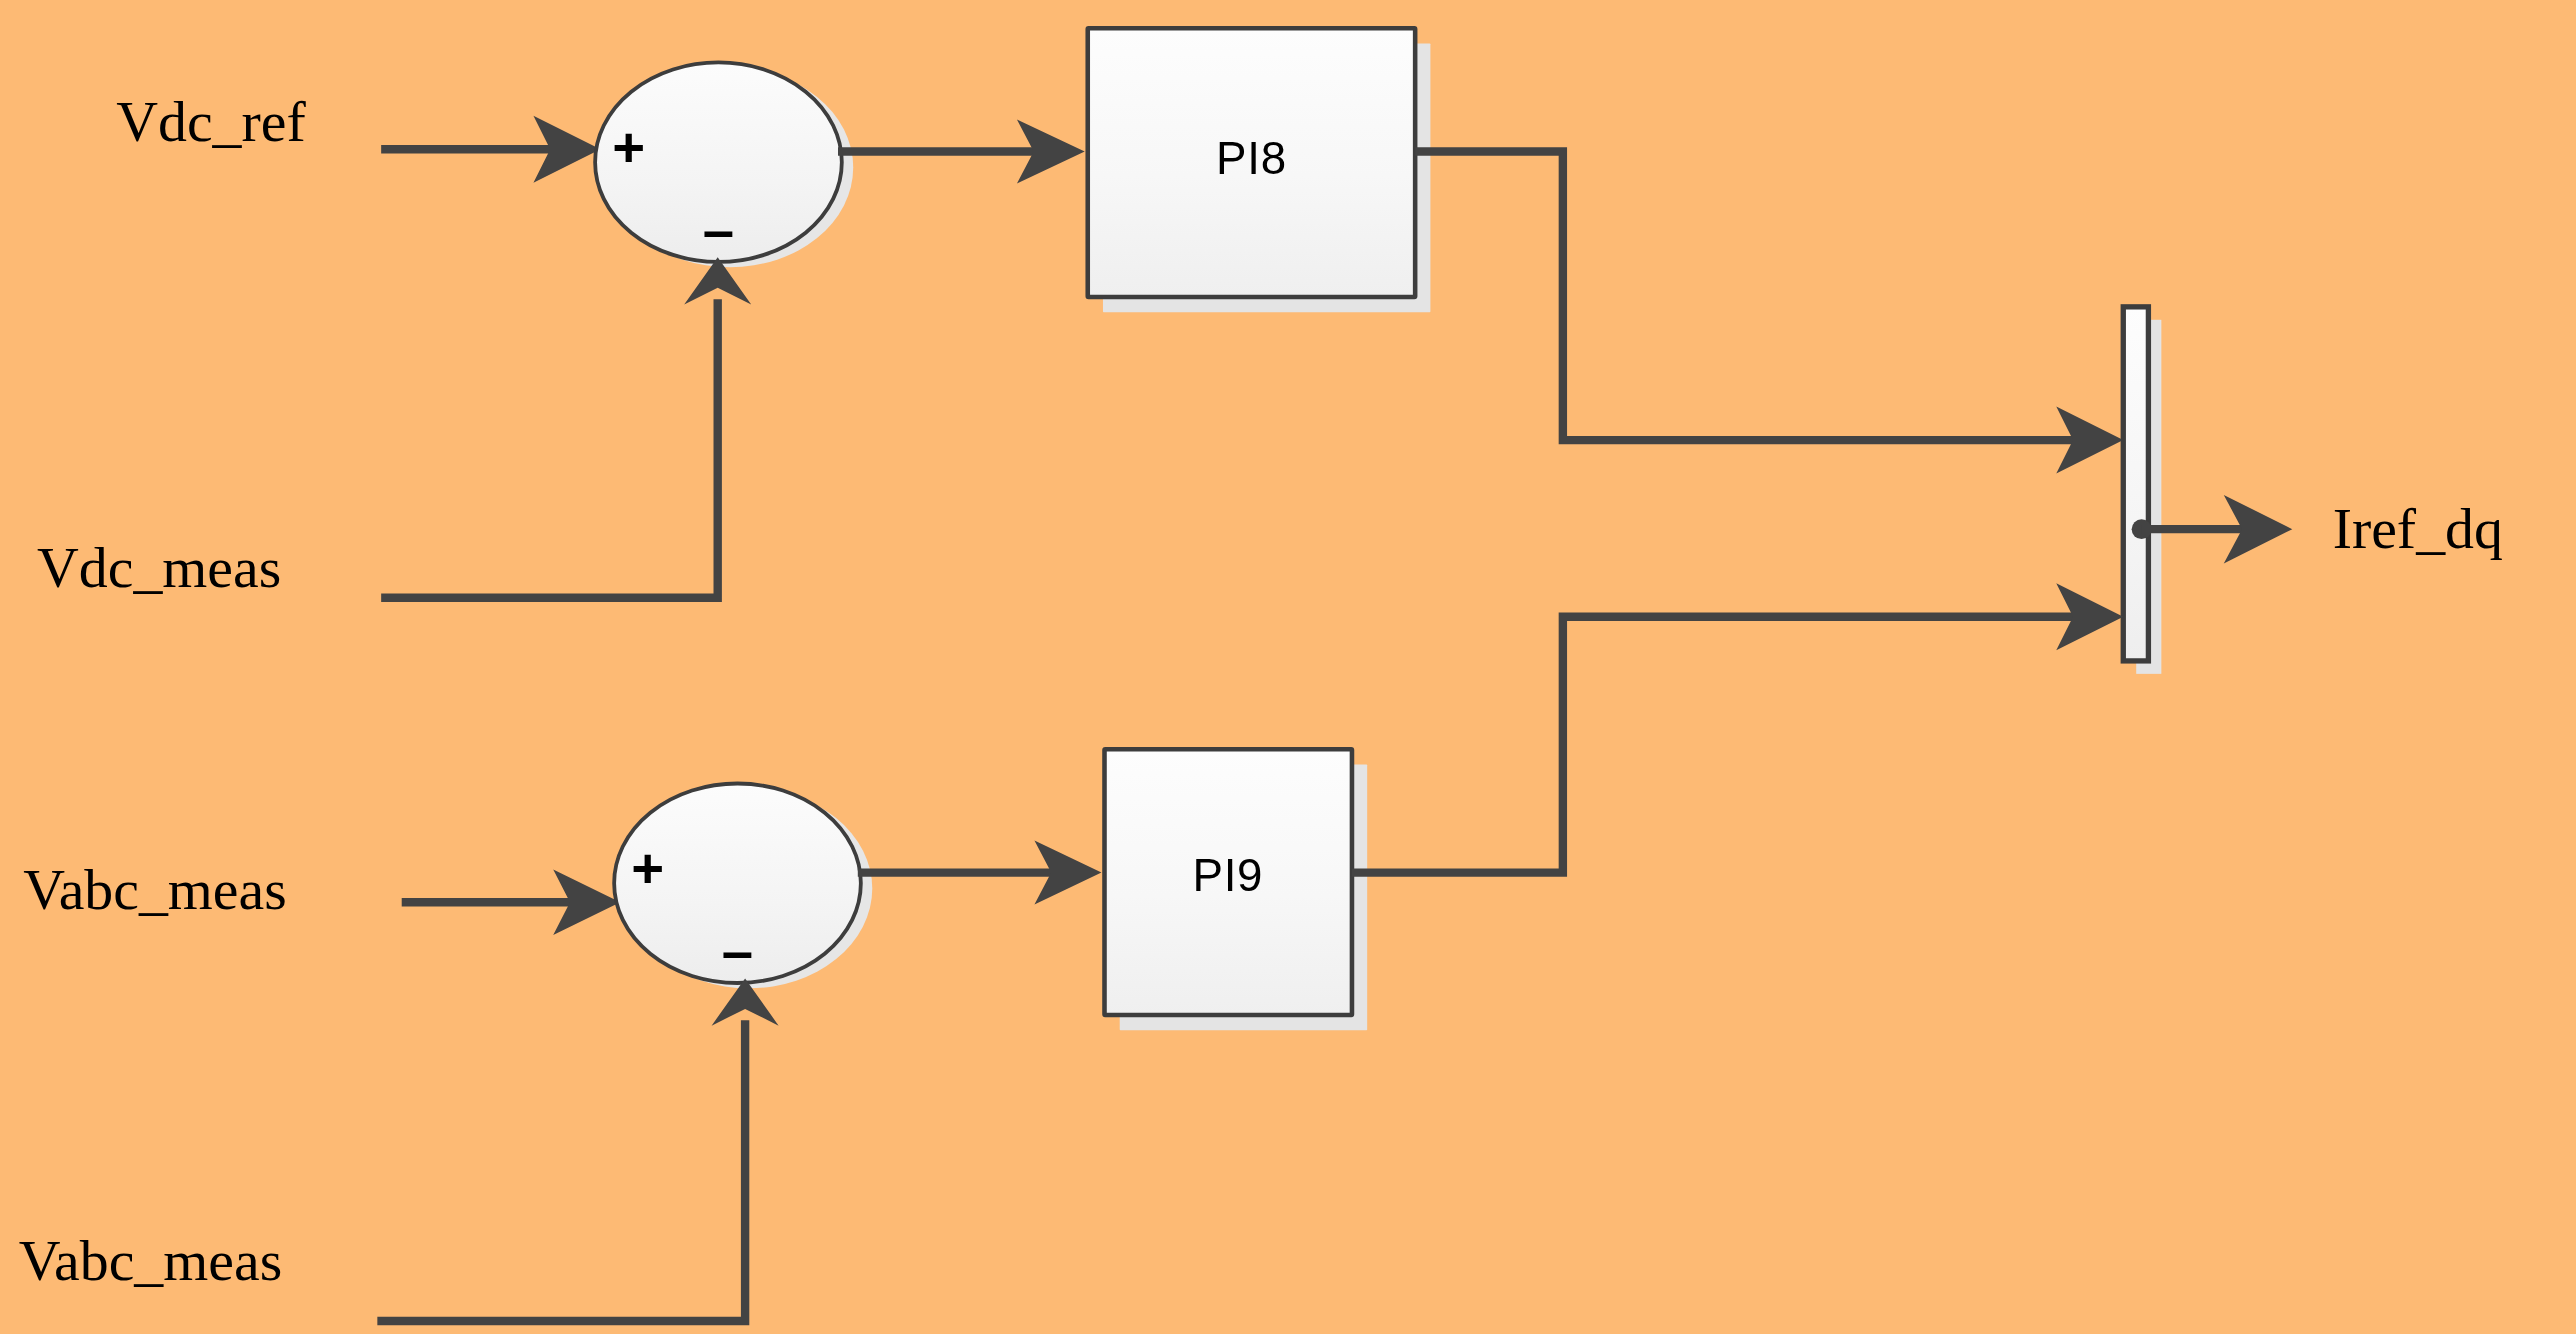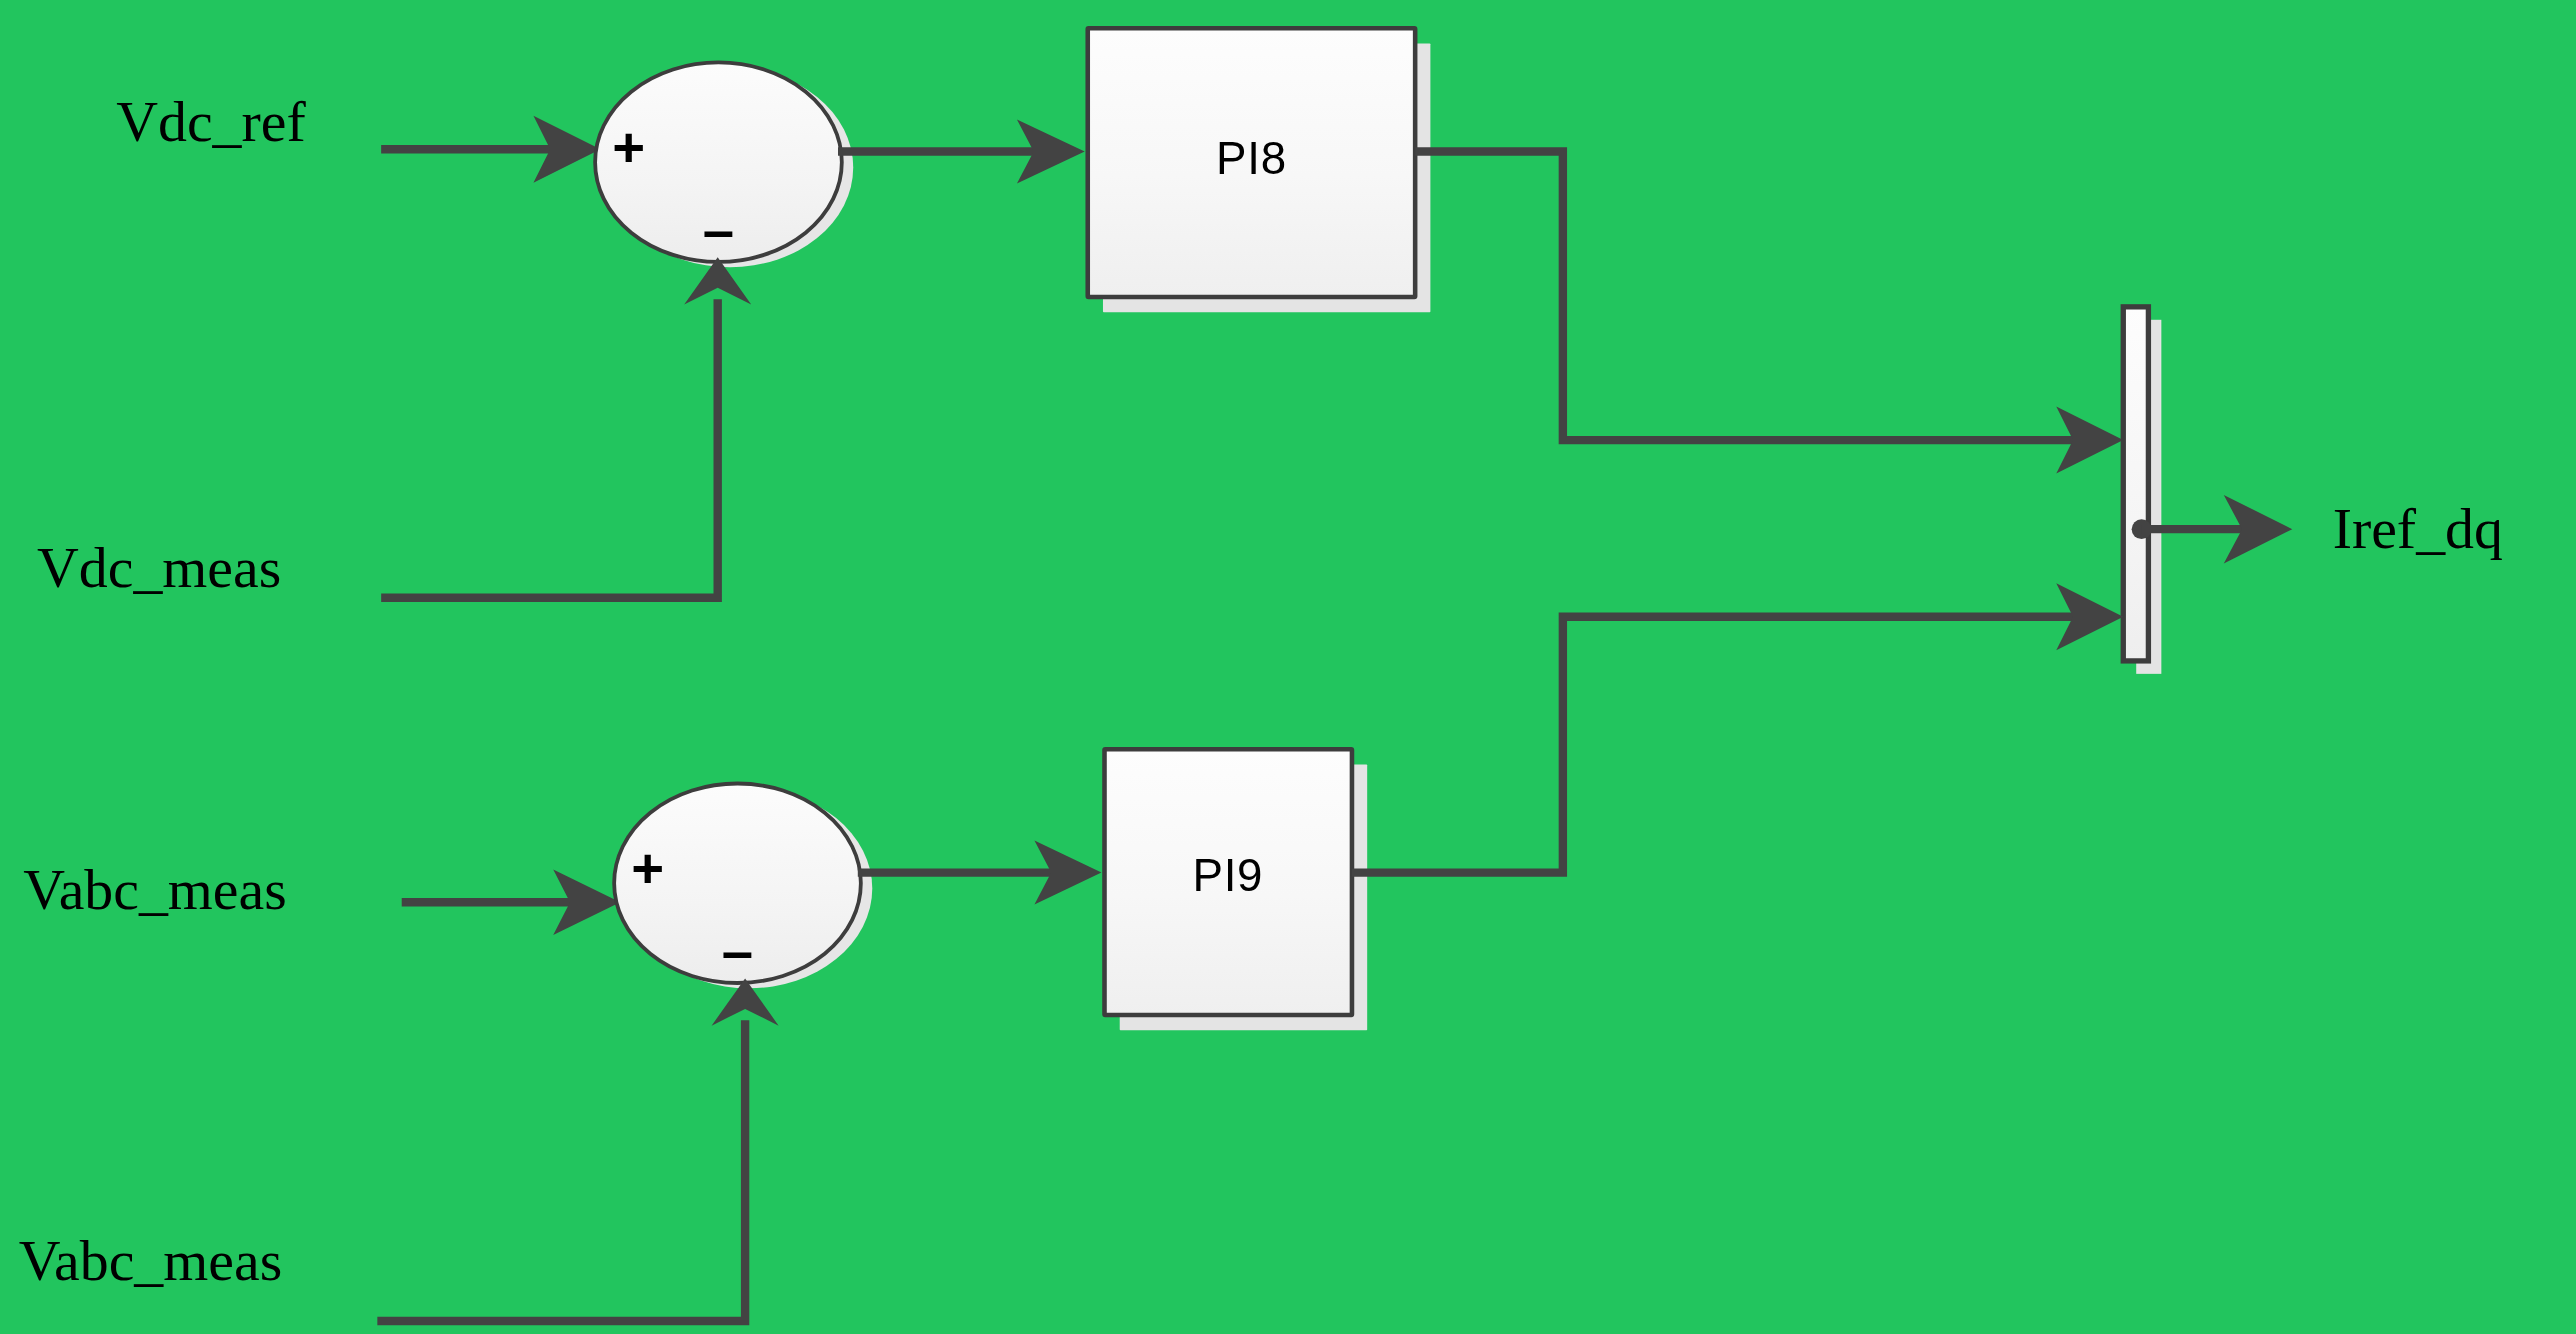--- a/index.html
+++ b/index.html
@@ -8,21 +8,21 @@
     padding: 0;
     background: #ffffff;
   }
   body {
     font-family: "Liberation Serif", serif;
   }
   #diagram-root {
     position: relative;
     width: 2576px;
     height: 1334px;
-    background: #22c55e;
+    background: #fdba74;
     overflow: hidden;
   }
   #diagram-svg {
     position: absolute;
     left: 0;
     top: 0;
     width: 2576px;
     height: 1334px;
     display: block;
   }

